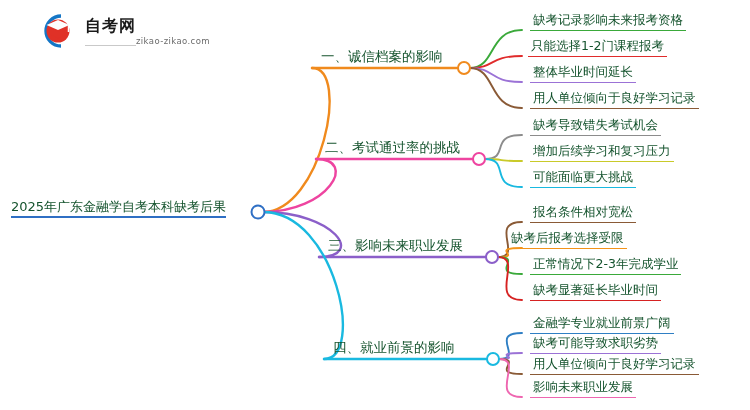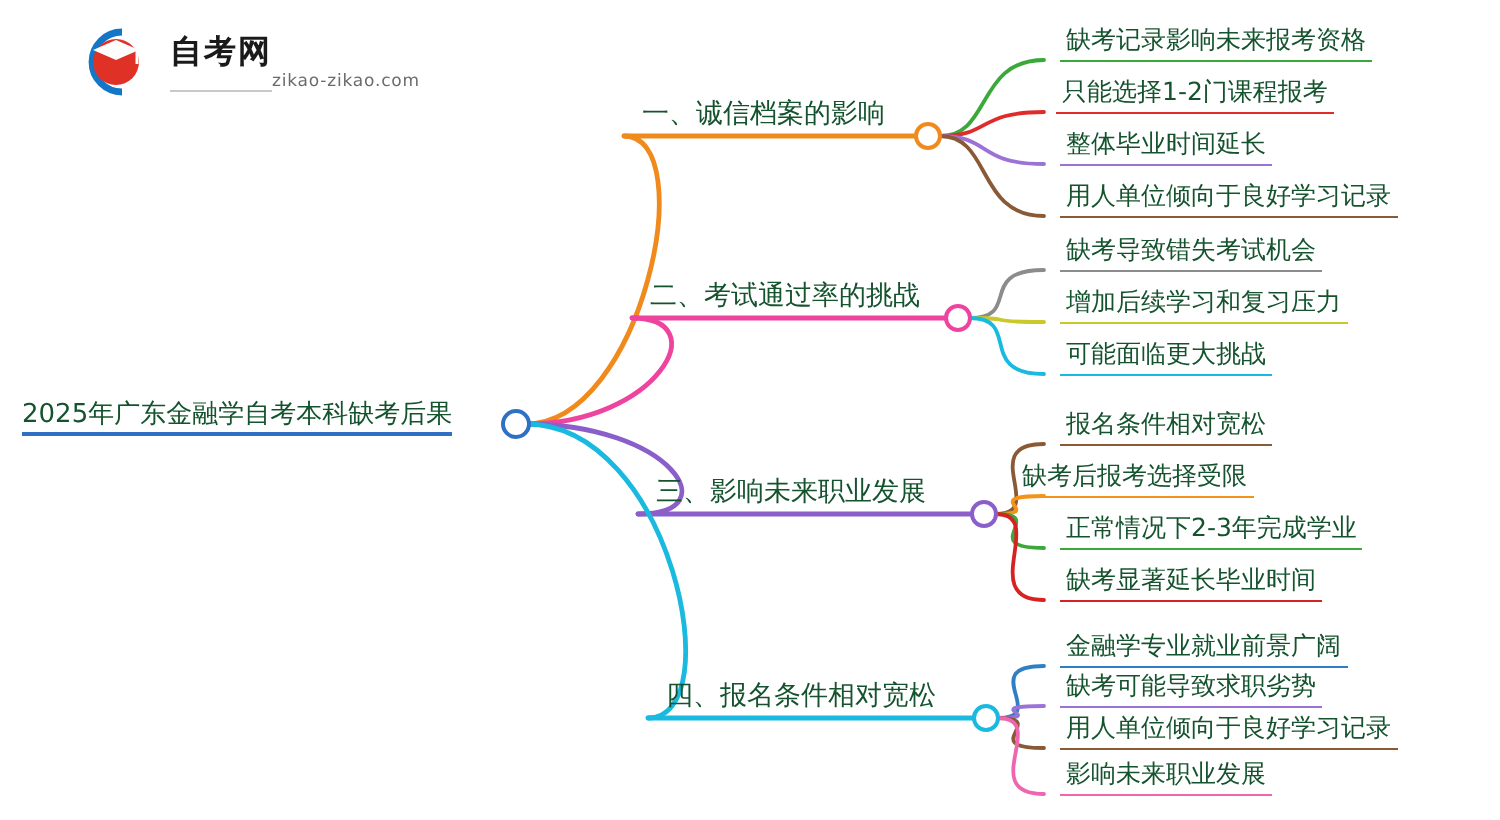--- a/index.html
+++ b/index.html
@@ -117,20 +117,20 @@
       <div class="node leaf-node" style="left: 530px; top: 90px; border-bottom: 1.8px solid rgb(138, 90, 54);"><span class="txt">用人单位倾向于良好学习记录</span></div>
       <div class="node branch-node" style="left: 322px; top: 139px; border-bottom: none;"><span class="txt">二、考试通过率的挑战</span></div>
       <div class="node leaf-node" style="left: 530px; top: 117px; border-bottom: 1.8px solid rgb(140, 140, 140);"><span class="txt">缺考导致错失考试机会</span></div>
       <div class="node leaf-node" style="left: 530px; top: 143px; border-bottom: 1.8px solid rgb(201, 202, 42);"><span class="txt">增加后续学习和复习压力</span></div>
       <div class="node leaf-node" style="left: 530px; top: 169px; border-bottom: 1.8px solid rgb(25, 185, 224);"><span class="txt">可能面临更大挑战</span></div>
       <div class="node branch-node" style="left: 325px; top: 237px; border-bottom: none;"><span class="txt">三、影响未来职业发展</span></div>
       <div class="node leaf-node" style="left: 530px; top: 204px; border-bottom: 1.8px solid rgb(138, 90, 54);"><span class="txt">报名条件相对宽松</span></div>
       <div class="node leaf-node" style="left: 508px; top: 230px; border-bottom: 1.8px solid rgb(243, 147, 24);"><span class="txt">缺考后报考选择受限</span></div>
       <div class="node leaf-node" style="left: 530px; top: 256px; border-bottom: 1.8px solid rgb(58, 169, 58);"><span class="txt">正常情况下2-3年完成学业</span></div>
       <div class="node leaf-node" style="left: 530px; top: 282px; border-bottom: 1.8px solid rgb(214, 34, 34);"><span class="txt">缺考显著延长毕业时间</span></div>
-      <div class="node branch-node" style="left: 330px; top: 339px; border-bottom: none;"><span class="txt">四、报名条件相对宽松</span></div>
+      <div class="node branch-node" style="left: 330px; top: 339px; border-bottom: none;"><span class="txt">四、就业前景的影响</span></div>
       <div class="node leaf-node" style="left: 530px; top: 315px; border-bottom: 1.8px solid rgb(47, 127, 196); font-family: Liberation Serif, serif;"><span class="txt">金融学专业就业前景广阔</span></div>
       <div class="node leaf-node" style="left: 530px; top: 335px; border-bottom: 1.8px solid rgb(155, 114, 214);"><span class="txt">缺考可能导致求职劣势</span></div>
       <div class="node leaf-node" style="left: 530px; top: 356px; border-bottom: 1.8px solid rgb(138, 90, 54);"><span class="txt">用人单位倾向于良好学习记录</span></div>
       <div class="node leaf-node" style="left: 530px; top: 379px; border-bottom: 1.8px solid rgb(238, 102, 176);"><span class="txt">影响未来职业发展</span></div>
     </div>
 
 </div>
 
 </body></html>

